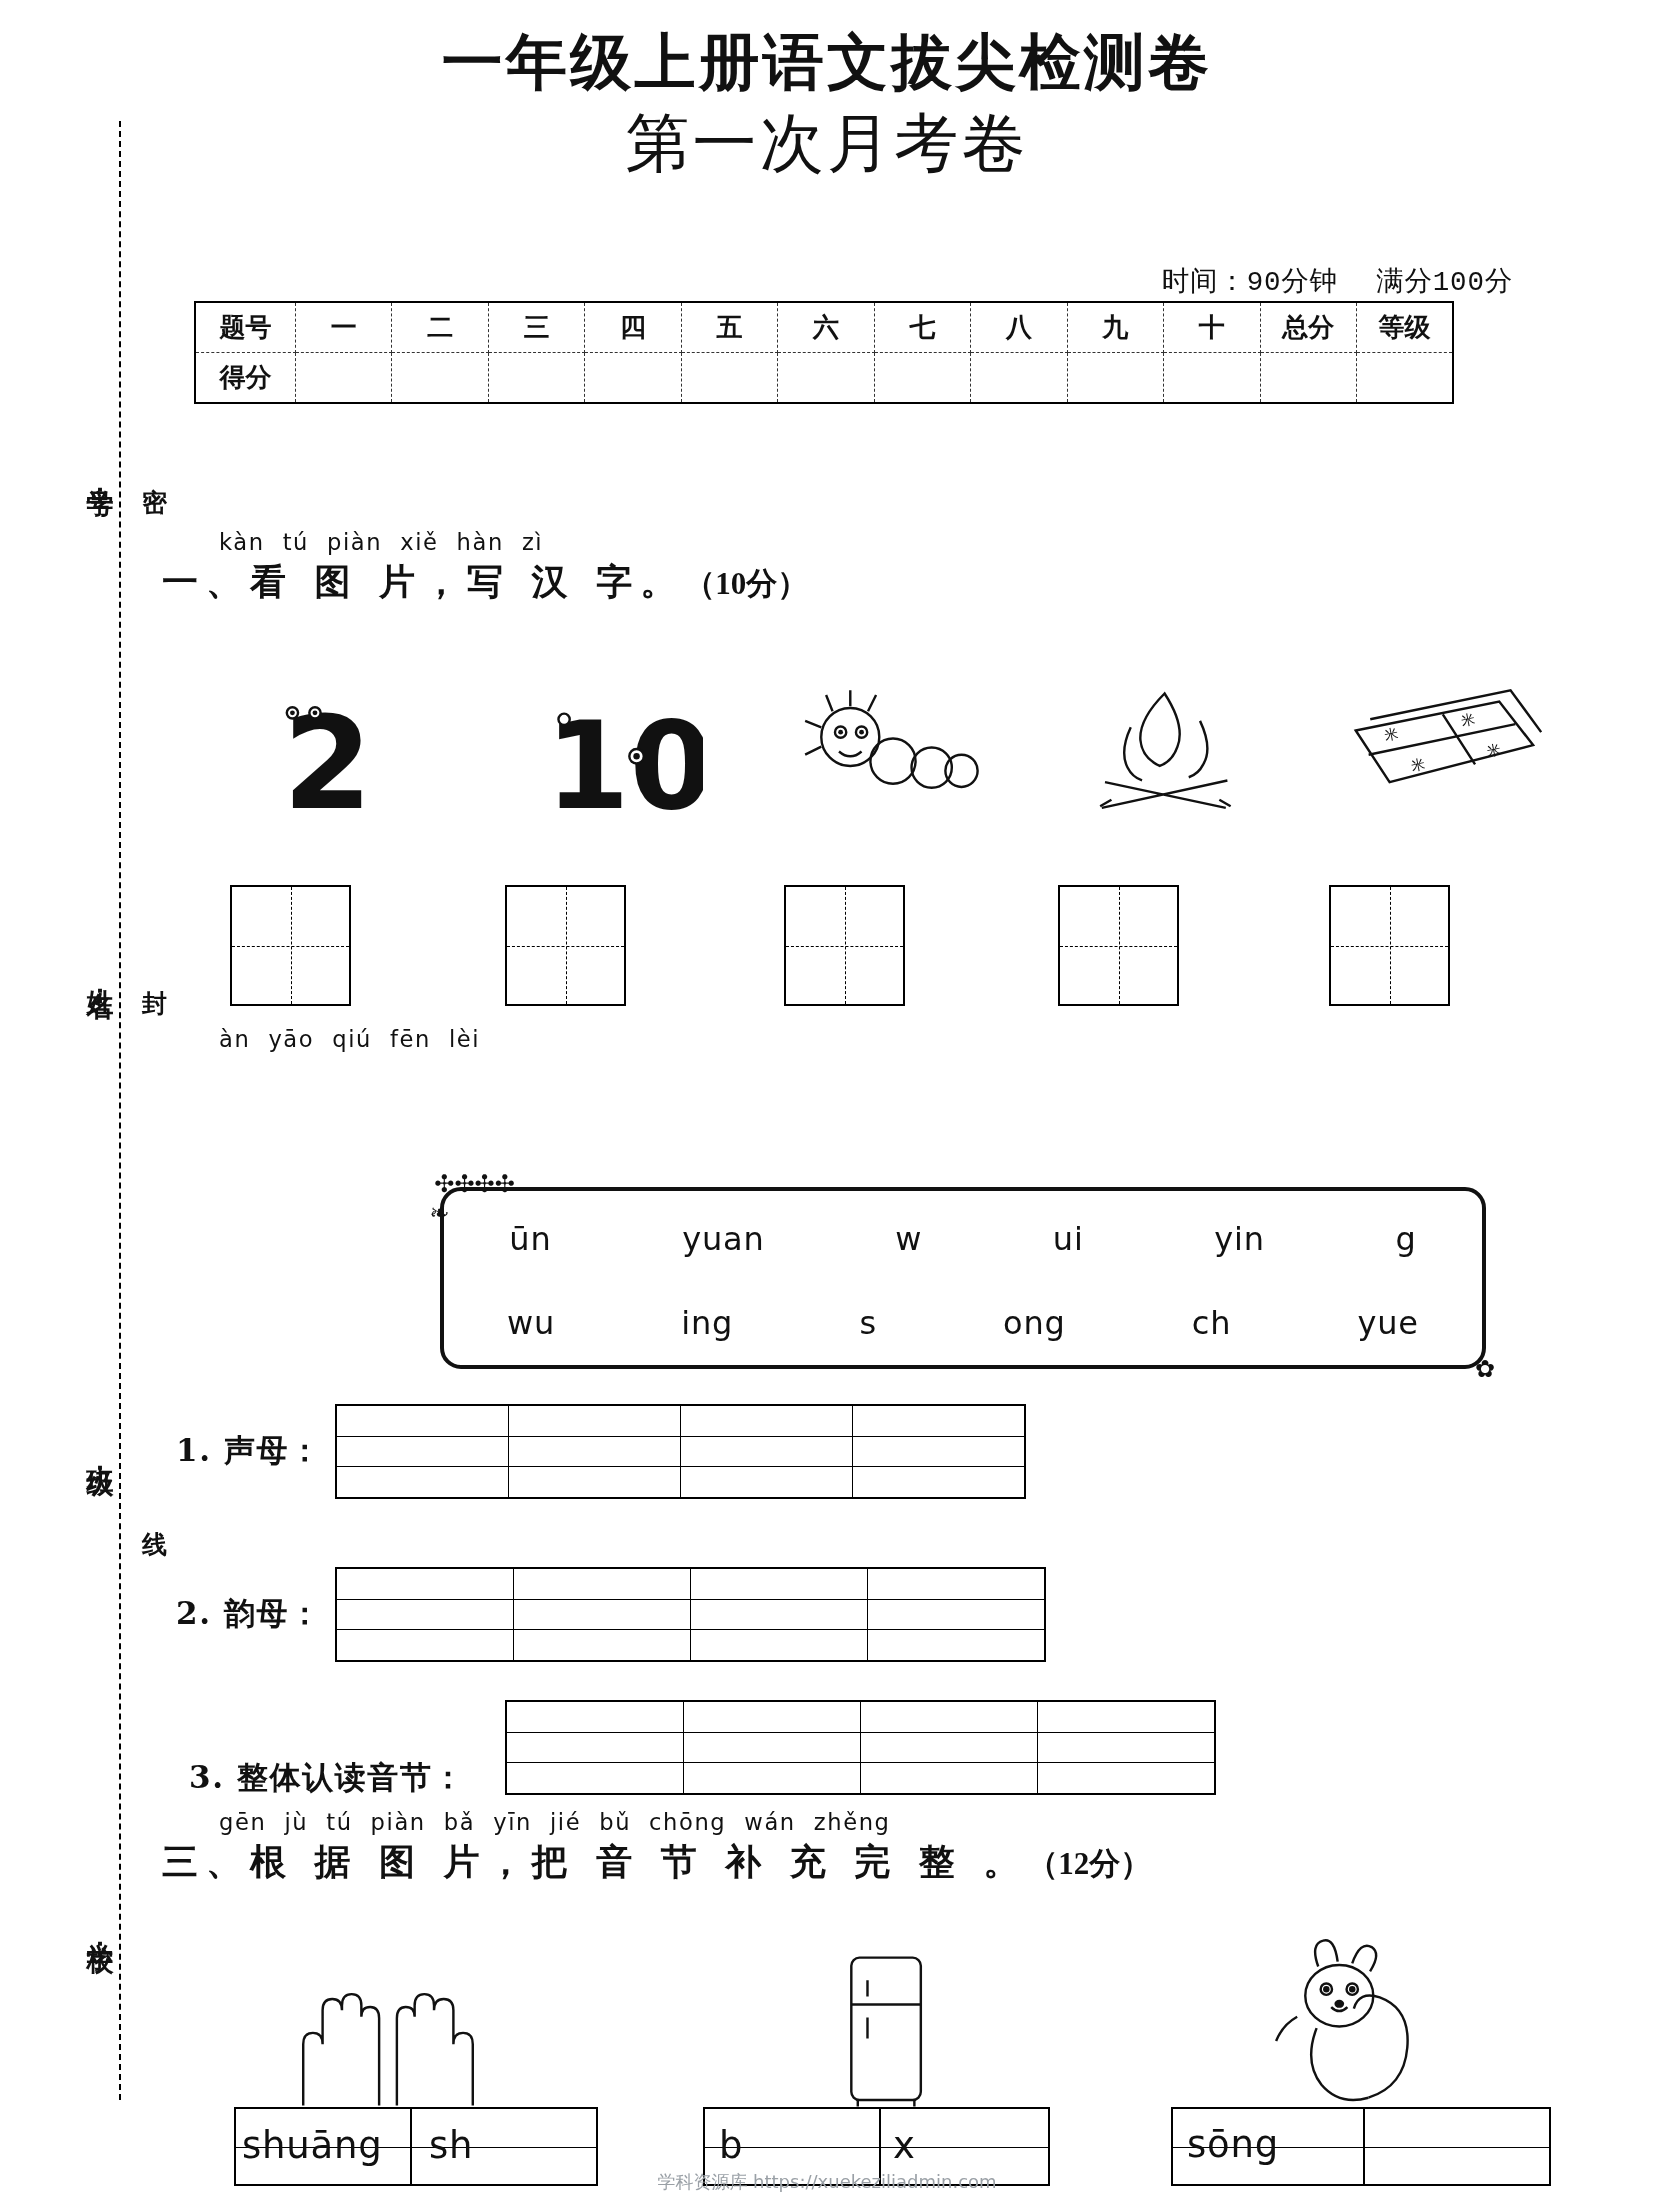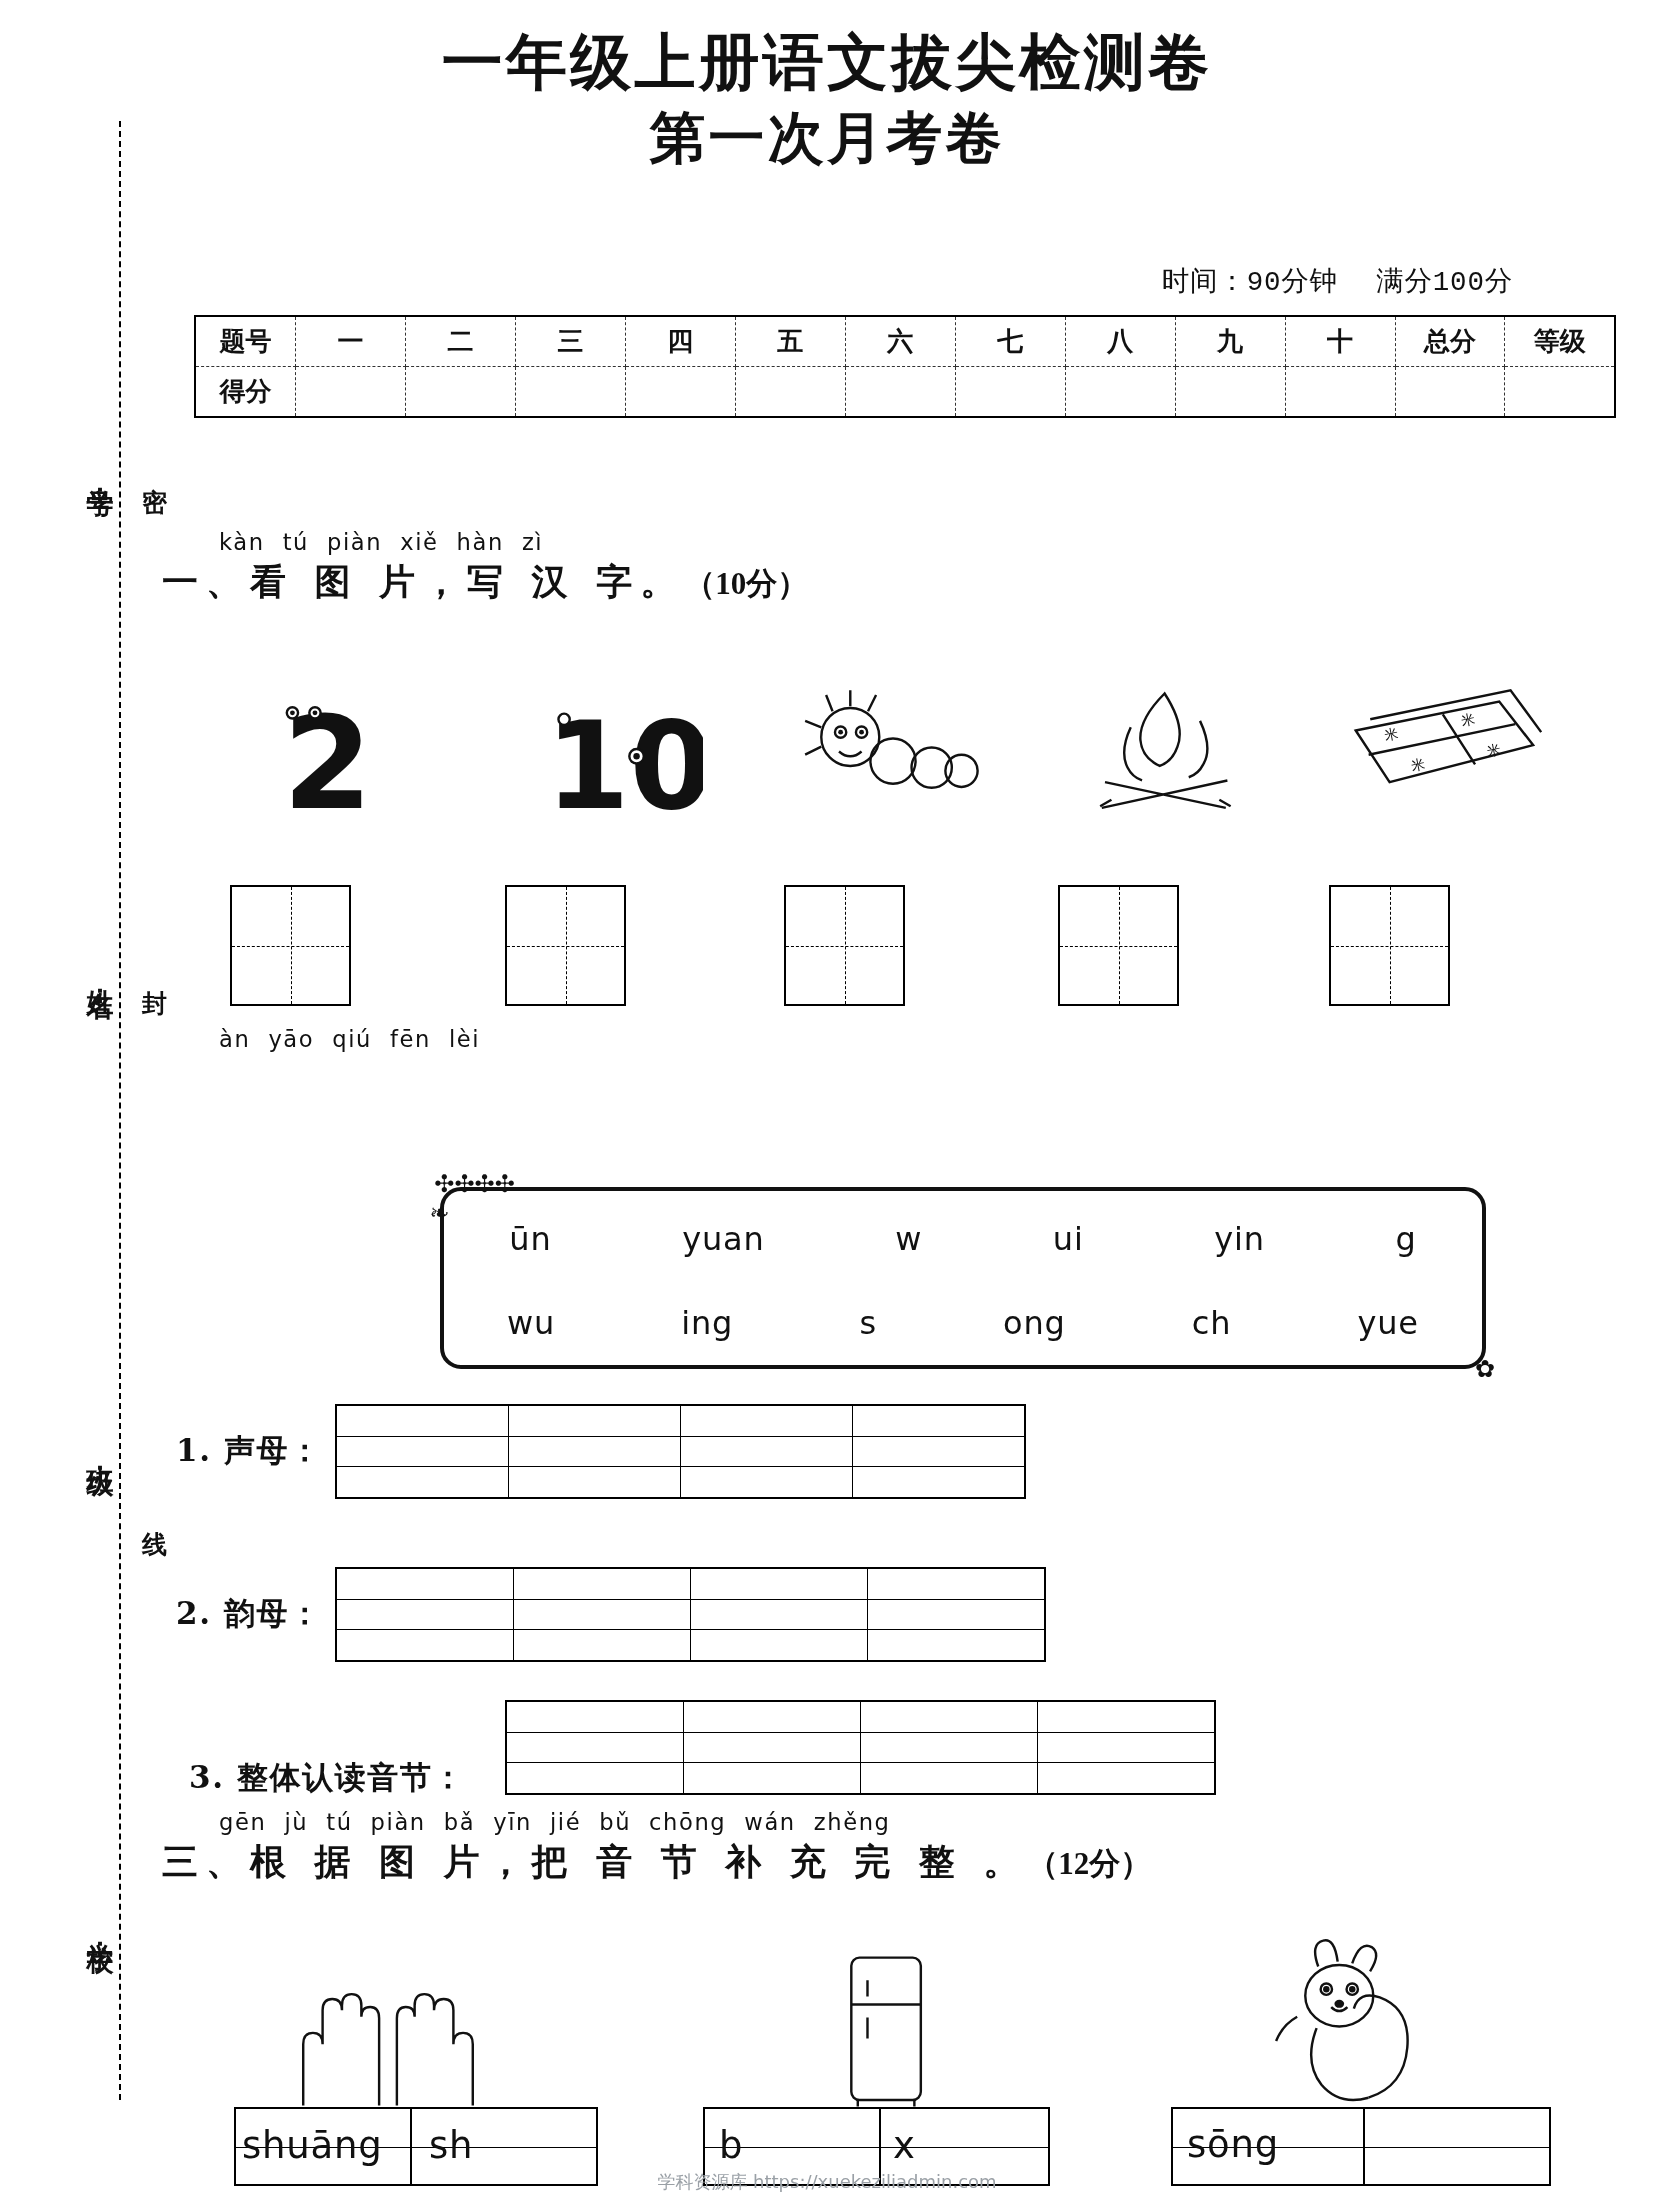--- a/index.html
+++ b/index.html
@@ -26,43 +26,43 @@
   }
   .title-main {
     font-family: "DejaVu Serif", serif;
     font-size: 61px;
     font-weight: bold;
     letter-spacing: 3.2px;
     line-height: 1.25;
   }
   .title-sub {
     font-family: "DejaVu Serif", serif;
-    font-size: 56px;
-    font-weight: bold;
+    font-size: 64px;
+    font-weight: normal;
     letter-spacing: 3.2px;
     line-height: 1.35;
   }
 
   
   .time-line {
     position: absolute;
     top: 263px;
     right: 141px;
     font-size: 27.5px;
     font-family: Liberation Mono, monospace;
     letter-spacing: 0.8px;
   }
   .time-line span { margin-left: 21px; }
 
   
   .score-table {
     position: absolute;
-    top: 315px;
+    top: 301px;
     left: 194px;
-    width: 1422px;
+    width: 1260px;
     border: 2.4px solid #000;
     border-collapse: collapse;
     table-layout: fixed;
   }
   .score-table td {
     border: 0.8px dashed #333;
     height: 47px;
     text-align: center;
     vertical-align: middle;
     font-size: 26px;

